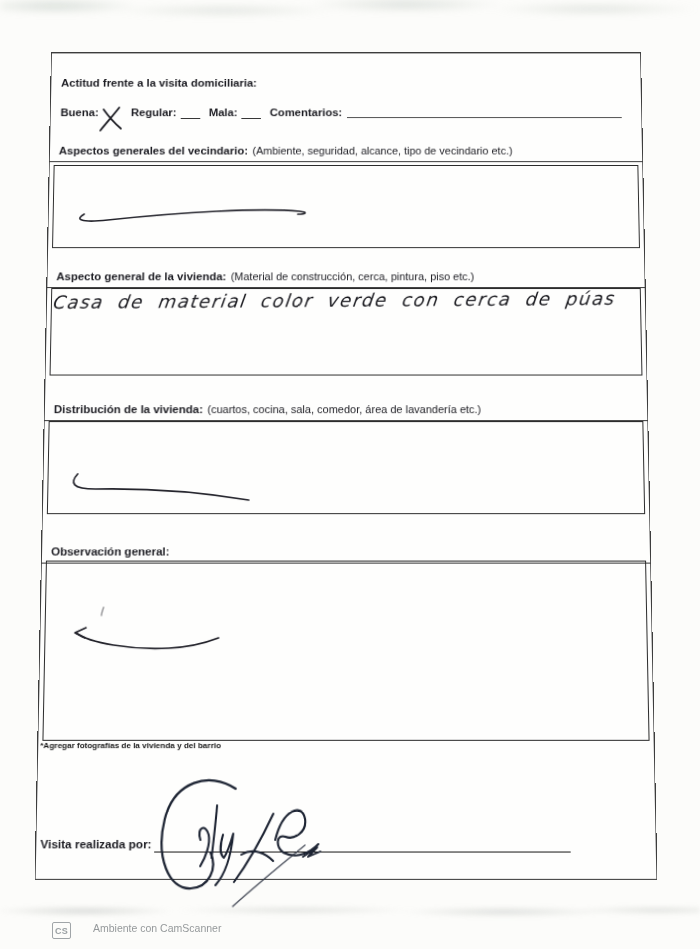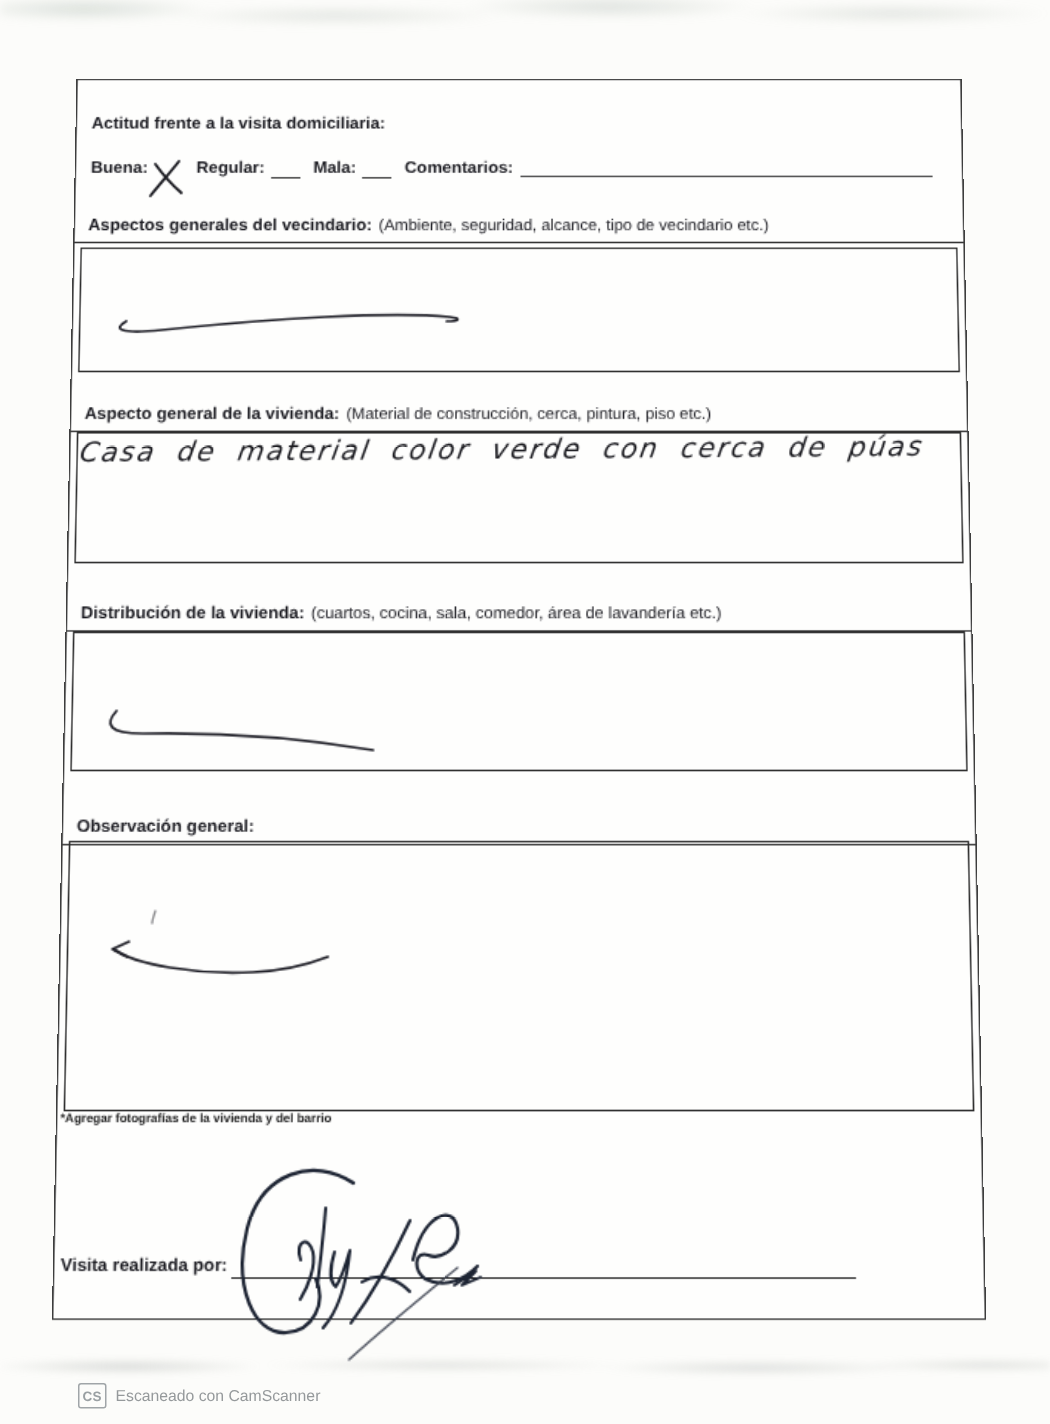--- a/index.html
+++ b/index.html
@@ -89,21 +89,21 @@
     font-size:11.5px;font-weight:bold;line-height:15px;
   }
   .sig-line{
     display:inline-block;width:406px;height:12px;
     border-bottom:1.7px solid #1e1e1e;margin:0 0 0 3px;
   }
   .signature{left:112px;top:726px;overflow:visible;}
 
   .watermark{
     position:absolute;left:8px;top:922px;
-    display:flex;align-items:center;gap:6px;padding-left:44px;
+    display:flex;align-items:flex-start;gap:22px;padding-left:44px;
   }
   .cs-badge{
     width:17px;height:15px;border:1.2px solid #a0a5a8;border-radius:2px;
     display:grid;place-items:center;
     font-size:9px;font-weight:bold;color:#9aa0a3;letter-spacing:.3px;
   }
   .wm-text{font-size:10.5px;color:#95999b;}
   path{fill:none;stroke-linecap:round;stroke-linejoin:round;}
 </style>
 </head>
@@ -188,14 +188,14 @@
       <path d="M121,63 C128,34 147,27 150,43 C152,56 139,63 131,60 C122,57 121,69 129,75 C143,82 156,74 163,67" stroke="#1d2433" stroke-width="2.1"></path>
       <path d="M148,79 L162,70 L153,79 L165,74" stroke="#1d2433" stroke-width="1.8"></path>
       <path d="M150,68 C120,92 98,110 80,126" stroke="#2a3140" stroke-width="1.4" opacity=".8"></path>
     </svg>
 
   </div>
 </div>
 
 <div class="watermark">
   <span class="cs-badge">CS</span>
-  <span class="wm-text">Escaneado con CamScanner</span>
+  <span class="wm-text">Ambiente con CamScanner</span>
 </div>
 
 </body></html>

